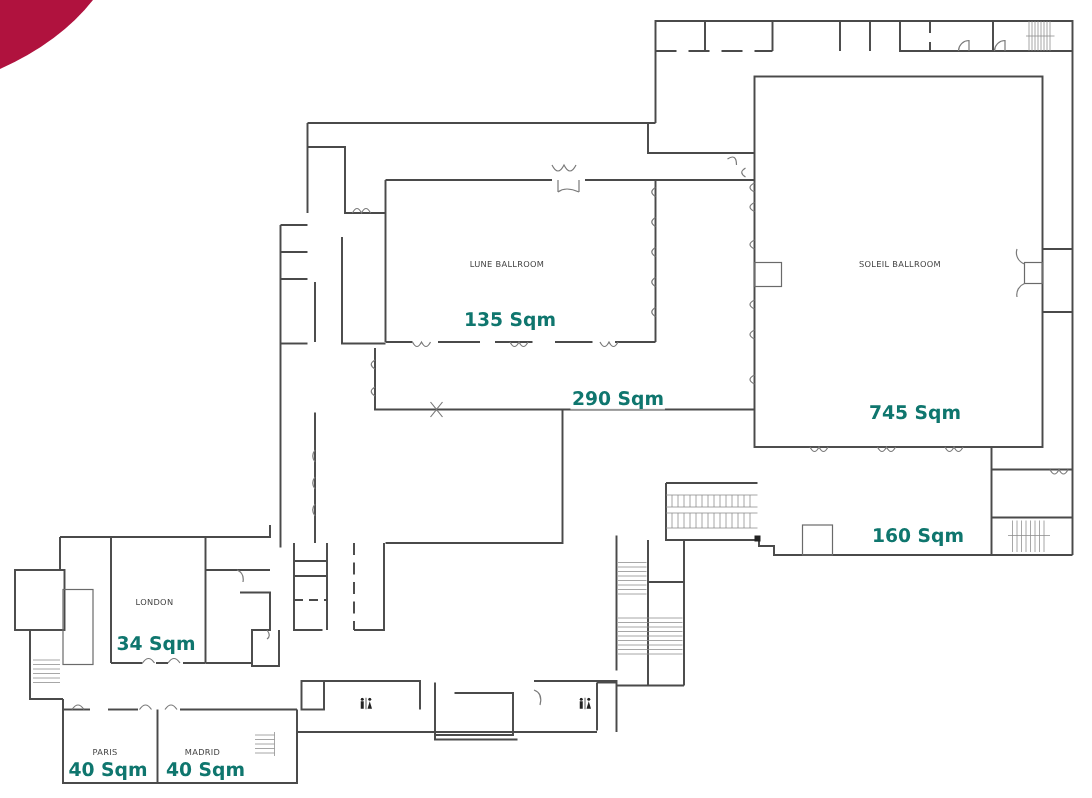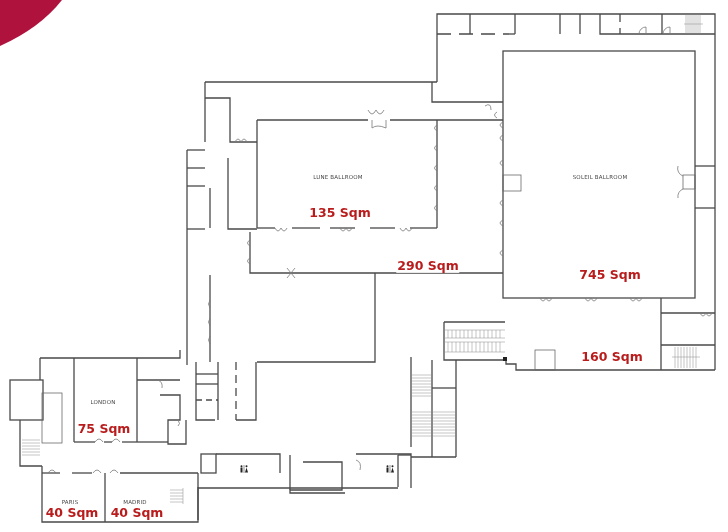--- a/index.html
+++ b/index.html
@@ -3,21 +3,21 @@
 <meta charset="utf-8">
 <style>
   html, body { margin: 0; padding: 0; background: #ffffff; }
   body { width: 728px; height: 532px; position: relative; overflow: hidden; font-family: "Liberation Sans", sans-serif; }
   svg { position: absolute; left: 0; top: 0; }
   .wall { stroke: #4a4a4a; stroke-width: 1.3; fill: none; }
   .thin { stroke: #6a6a6a; stroke-width: 0.8; fill: none; }
   .door { stroke: #7a7a7a; stroke-width: 0.8; fill: none; }
   .stair { stroke: #8a8a8a; stroke-width: 0.5; }
   .room-label { position: absolute; font-family: "DejaVu Sans", sans-serif; font-size: 5.5px; color: #444; letter-spacing: 0.2px; white-space: nowrap; transform: translateX(-50%); }
-  .area-label { position: absolute; font-family: "DejaVu Sans", sans-serif; font-weight: bold; font-size: 12.5px; color: #b91c1c; white-space: nowrap; transform: translateX(-50%); background: rgba(255,255,255,0.85); padding: 0 1px; }
+  .area-label { position: absolute; font-family: "DejaVu Sans", sans-serif; font-weight: bold; font-size: 12.5px; color: #0f766e; white-space: nowrap; transform: translateX(-50%); background: rgba(255,255,255,0.85); padding: 0 1px; }
   .brand-corner { position: absolute; left: 0; top: 0; }
   .wc { position: absolute; font-size: 6px; color: #222; transform: translateX(-50%); font-family: "DejaVu Sans", sans-serif; }
 </style>
 </head>
 <body>
 
 <svg class="brand-corner" width="70" height="50">
   <path d="M0,0 L62,0 Q40,28 0,46 Z" fill="#b0123e"></path>
 </svg>
 
@@ -246,26 +246,26 @@
     <path class="door" d="M356,460 q6,2 4,10"></path>
   </g>
 </svg>
 
 <div class="room-label" style="left:338px; top:174px;">LUNE BALLROOM</div>
 <div class="area-label" style="left:340px; top:205px;">135 Sqm</div>
 
 <div class="room-label" style="left:600px; top:174px;">SOLEIL BALLROOM</div>
 <div class="area-label" style="left:610px; top:267px;text-align:center;">745 Sqm</div>
 
-<div class="area-label" style="left:412px; top:258px;margin-left:16px;">290 Sqm</div>
+<div class="area-label" style="left:412px; top:258px;">290 Sqm</div>
 
 <div class="area-label" style="left:612px; top:349px;">160 Sqm</div>
 
 <div class="room-label" style="left:103px; top:399px;">LONDON</div>
-<div class="area-label" style="left:104px; top:421px;">75 Sqm</div>
+<div class="area-label" style="left:104px; top:421px;">34 Sqm</div>
 
 <div class="room-label" style="left:70px; top:499px;">PARIS</div>
 <div class="area-label" style="left:72px; top:505px;">40 Sqm</div>
 
 <div class="room-label" style="left:135px; top:499px;">MADRID</div>
 <div class="area-label" style="left:137px; top:505px;">40 Sqm</div>
 
 <div class="wc" style="left:239px; top:465px;">
   <svg width="10" height="8" viewBox="0 0 10 8">
       <circle cx="2.5" cy="1.2" r="1" fill="#222"></circle>

